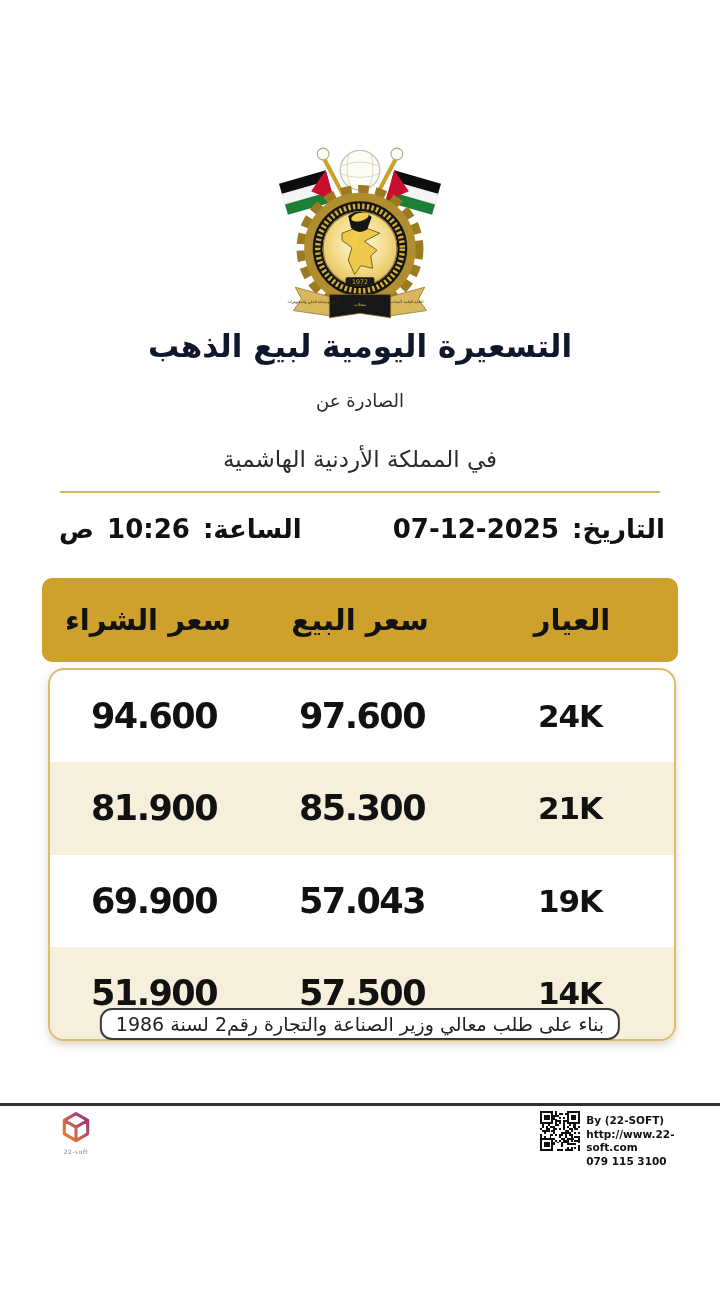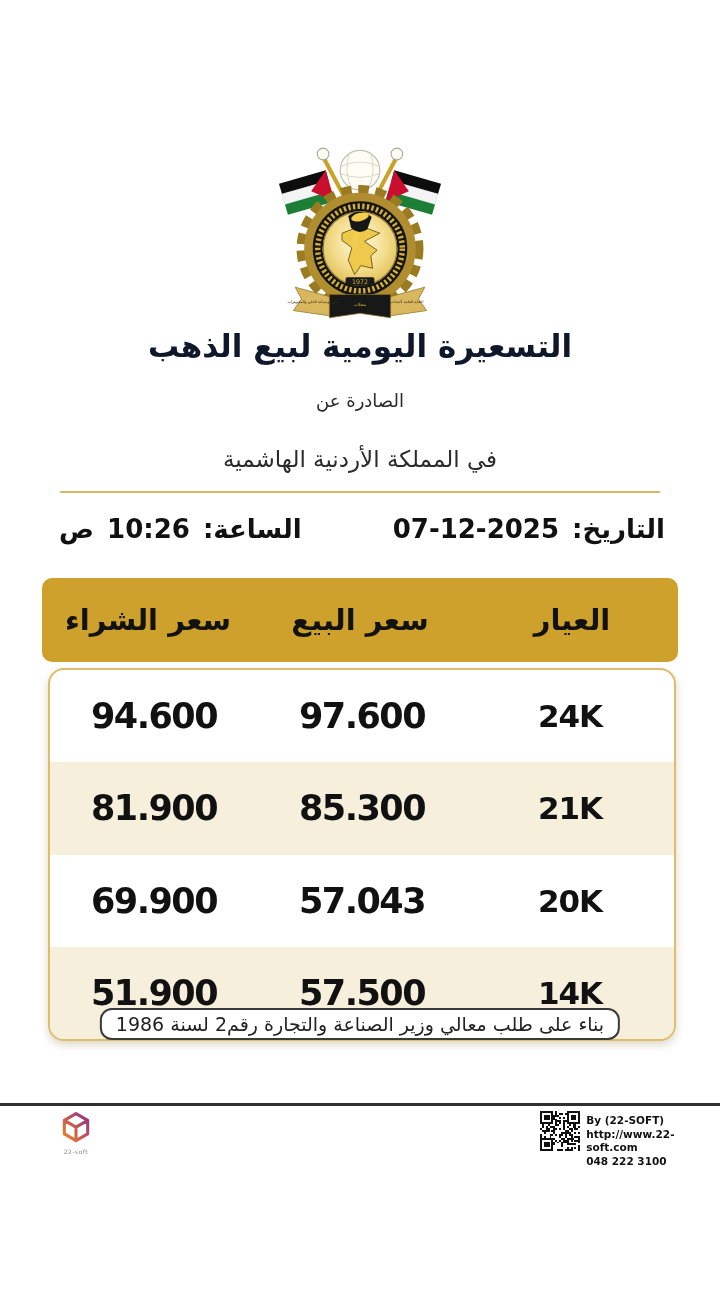--- a/index.html
+++ b/index.html
@@ -144,21 +144,21 @@
       <div class="cell-karat">24K</div>
       <div class="cell-num">97.600</div>
       <div class="cell-num">94.600</div>
     </div>
     <div class="t-row">
       <div class="cell-karat">21K</div>
       <div class="cell-num">85.300</div>
       <div class="cell-num">81.900</div>
     </div>
     <div class="t-row">
-      <div class="cell-karat">20K</div>
+      <div class="cell-karat">19K</div>
       <div class="cell-num">57.043</div>
       <div class="cell-num">69.900</div>
     </div>
     <div class="t-row">
       <div class="cell-karat">14K</div>
       <div class="cell-num">57.500</div>
       <div class="cell-num">51.900</div>
     </div>
   </div>
 
@@ -180,17 +180,17 @@
   </div>
 
   <div class="brand-right">
     <svg id="qr-svg" class="qr" viewBox="0 0 21 21" shape-rendering="crispEdges">
       <rect x="0" y="0" width="21" height="21" fill="#fff"></rect>
       <path id="qr-path" fill="#111" d="M0,0h1v1h-1zM1,0h1v1h-1zM2,0h1v1h-1zM3,0h1v1h-1zM4,0h1v1h-1zM5,0h1v1h-1zM6,0h1v1h-1zM8,0h1v1h-1zM14,0h1v1h-1zM15,0h1v1h-1zM16,0h1v1h-1zM17,0h1v1h-1zM18,0h1v1h-1zM19,0h1v1h-1zM20,0h1v1h-1zM0,1h1v1h-1zM6,1h1v1h-1zM8,1h1v1h-1zM10,1h1v1h-1zM11,1h1v1h-1zM13,1h1v1h-1zM14,1h1v1h-1zM20,1h1v1h-1zM0,2h1v1h-1zM2,2h1v1h-1zM3,2h1v1h-1zM4,2h1v1h-1zM6,2h1v1h-1zM7,2h1v1h-1zM8,2h1v1h-1zM9,2h1v1h-1zM14,2h1v1h-1zM16,2h1v1h-1zM17,2h1v1h-1zM18,2h1v1h-1zM20,2h1v1h-1zM0,3h1v1h-1zM2,3h1v1h-1zM3,3h1v1h-1zM4,3h1v1h-1zM6,3h1v1h-1zM7,3h1v1h-1zM10,3h1v1h-1zM12,3h1v1h-1zM14,3h1v1h-1zM16,3h1v1h-1zM17,3h1v1h-1zM18,3h1v1h-1zM20,3h1v1h-1zM0,4h1v1h-1zM2,4h1v1h-1zM3,4h1v1h-1zM4,4h1v1h-1zM6,4h1v1h-1zM7,4h1v1h-1zM8,4h1v1h-1zM14,4h1v1h-1zM16,4h1v1h-1zM17,4h1v1h-1zM18,4h1v1h-1zM20,4h1v1h-1zM0,5h1v1h-1zM6,5h1v1h-1zM8,5h1v1h-1zM9,5h1v1h-1zM10,5h1v1h-1zM12,5h1v1h-1zM13,5h1v1h-1zM14,5h1v1h-1zM20,5h1v1h-1zM0,6h1v1h-1zM1,6h1v1h-1zM2,6h1v1h-1zM3,6h1v1h-1zM4,6h1v1h-1zM5,6h1v1h-1zM6,6h1v1h-1zM8,6h1v1h-1zM10,6h1v1h-1zM12,6h1v1h-1zM14,6h1v1h-1zM15,6h1v1h-1zM16,6h1v1h-1zM17,6h1v1h-1zM18,6h1v1h-1zM19,6h1v1h-1zM20,6h1v1h-1zM1,7h1v1h-1zM4,7h1v1h-1zM8,7h1v1h-1zM9,7h1v1h-1zM12,7h1v1h-1zM15,7h1v1h-1zM17,7h1v1h-1zM18,7h1v1h-1zM1,8h1v1h-1zM3,8h1v1h-1zM5,8h1v1h-1zM6,8h1v1h-1zM7,8h1v1h-1zM12,8h1v1h-1zM14,8h1v1h-1zM17,8h1v1h-1zM18,8h1v1h-1zM20,8h1v1h-1zM0,9h1v1h-1zM3,9h1v1h-1zM4,9h1v1h-1zM7,9h1v1h-1zM8,9h1v1h-1zM10,9h1v1h-1zM12,9h1v1h-1zM15,9h1v1h-1zM16,9h1v1h-1zM18,9h1v1h-1zM19,9h1v1h-1zM1,10h1v1h-1zM2,10h1v1h-1zM3,10h1v1h-1zM4,10h1v1h-1zM6,10h1v1h-1zM7,10h1v1h-1zM13,10h1v1h-1zM14,10h1v1h-1zM16,10h1v1h-1zM2,11h1v1h-1zM7,11h1v1h-1zM11,11h1v1h-1zM12,11h1v1h-1zM13,11h1v1h-1zM14,11h1v1h-1zM15,11h1v1h-1zM18,11h1v1h-1zM20,11h1v1h-1zM0,12h1v1h-1zM5,12h1v1h-1zM6,12h1v1h-1zM8,12h1v1h-1zM10,12h1v1h-1zM11,12h1v1h-1zM13,12h1v1h-1zM15,12h1v1h-1zM16,12h1v1h-1zM0,13h1v1h-1zM2,13h1v1h-1zM5,13h1v1h-1zM10,13h1v1h-1zM13,13h1v1h-1zM16,13h1v1h-1zM18,13h1v1h-1zM19,13h1v1h-1zM20,13h1v1h-1zM0,14h1v1h-1zM1,14h1v1h-1zM2,14h1v1h-1zM3,14h1v1h-1zM4,14h1v1h-1zM5,14h1v1h-1zM6,14h1v1h-1zM7,14h1v1h-1zM11,14h1v1h-1zM12,14h1v1h-1zM14,14h1v1h-1zM15,14h1v1h-1zM16,14h1v1h-1zM17,14h1v1h-1zM20,14h1v1h-1zM0,15h1v1h-1zM6,15h1v1h-1zM8,15h1v1h-1zM10,15h1v1h-1zM12,15h1v1h-1zM13,15h1v1h-1zM14,15h1v1h-1zM16,15h1v1h-1zM18,15h1v1h-1zM19,15h1v1h-1zM20,15h1v1h-1zM0,16h1v1h-1zM2,16h1v1h-1zM3,16h1v1h-1zM4,16h1v1h-1zM6,16h1v1h-1zM7,16h1v1h-1zM9,16h1v1h-1zM11,16h1v1h-1zM12,16h1v1h-1zM13,16h1v1h-1zM14,16h1v1h-1zM20,16h1v1h-1zM0,17h1v1h-1zM2,17h1v1h-1zM3,17h1v1h-1zM4,17h1v1h-1zM6,17h1v1h-1zM7,17h1v1h-1zM11,17h1v1h-1zM14,17h1v1h-1zM15,17h1v1h-1zM16,17h1v1h-1zM17,17h1v1h-1zM18,17h1v1h-1zM0,18h1v1h-1zM2,18h1v1h-1zM3,18h1v1h-1zM4,18h1v1h-1zM6,18h1v1h-1zM11,18h1v1h-1zM20,18h1v1h-1zM0,19h1v1h-1zM6,19h1v1h-1zM14,19h1v1h-1zM16,19h1v1h-1zM18,19h1v1h-1zM20,19h1v1h-1zM0,20h1v1h-1zM1,20h1v1h-1zM2,20h1v1h-1zM3,20h1v1h-1zM4,20h1v1h-1zM5,20h1v1h-1zM6,20h1v1h-1zM9,20h1v1h-1zM10,20h1v1h-1zM11,20h1v1h-1zM13,20h1v1h-1zM14,20h1v1h-1zM15,20h1v1h-1zM16,20h1v1h-1zM20,20h1v1h-1z"></path>
     </svg>
     <div class="brand-txt">
       <div>By (22-SOFT)</div>
       <div>http://www.22-soft.com</div>
-      <div>048 222 3100</div>
+      <div>079 115 3100</div>
     </div>
   </div>
 
 </div>
 
 </body></html>

